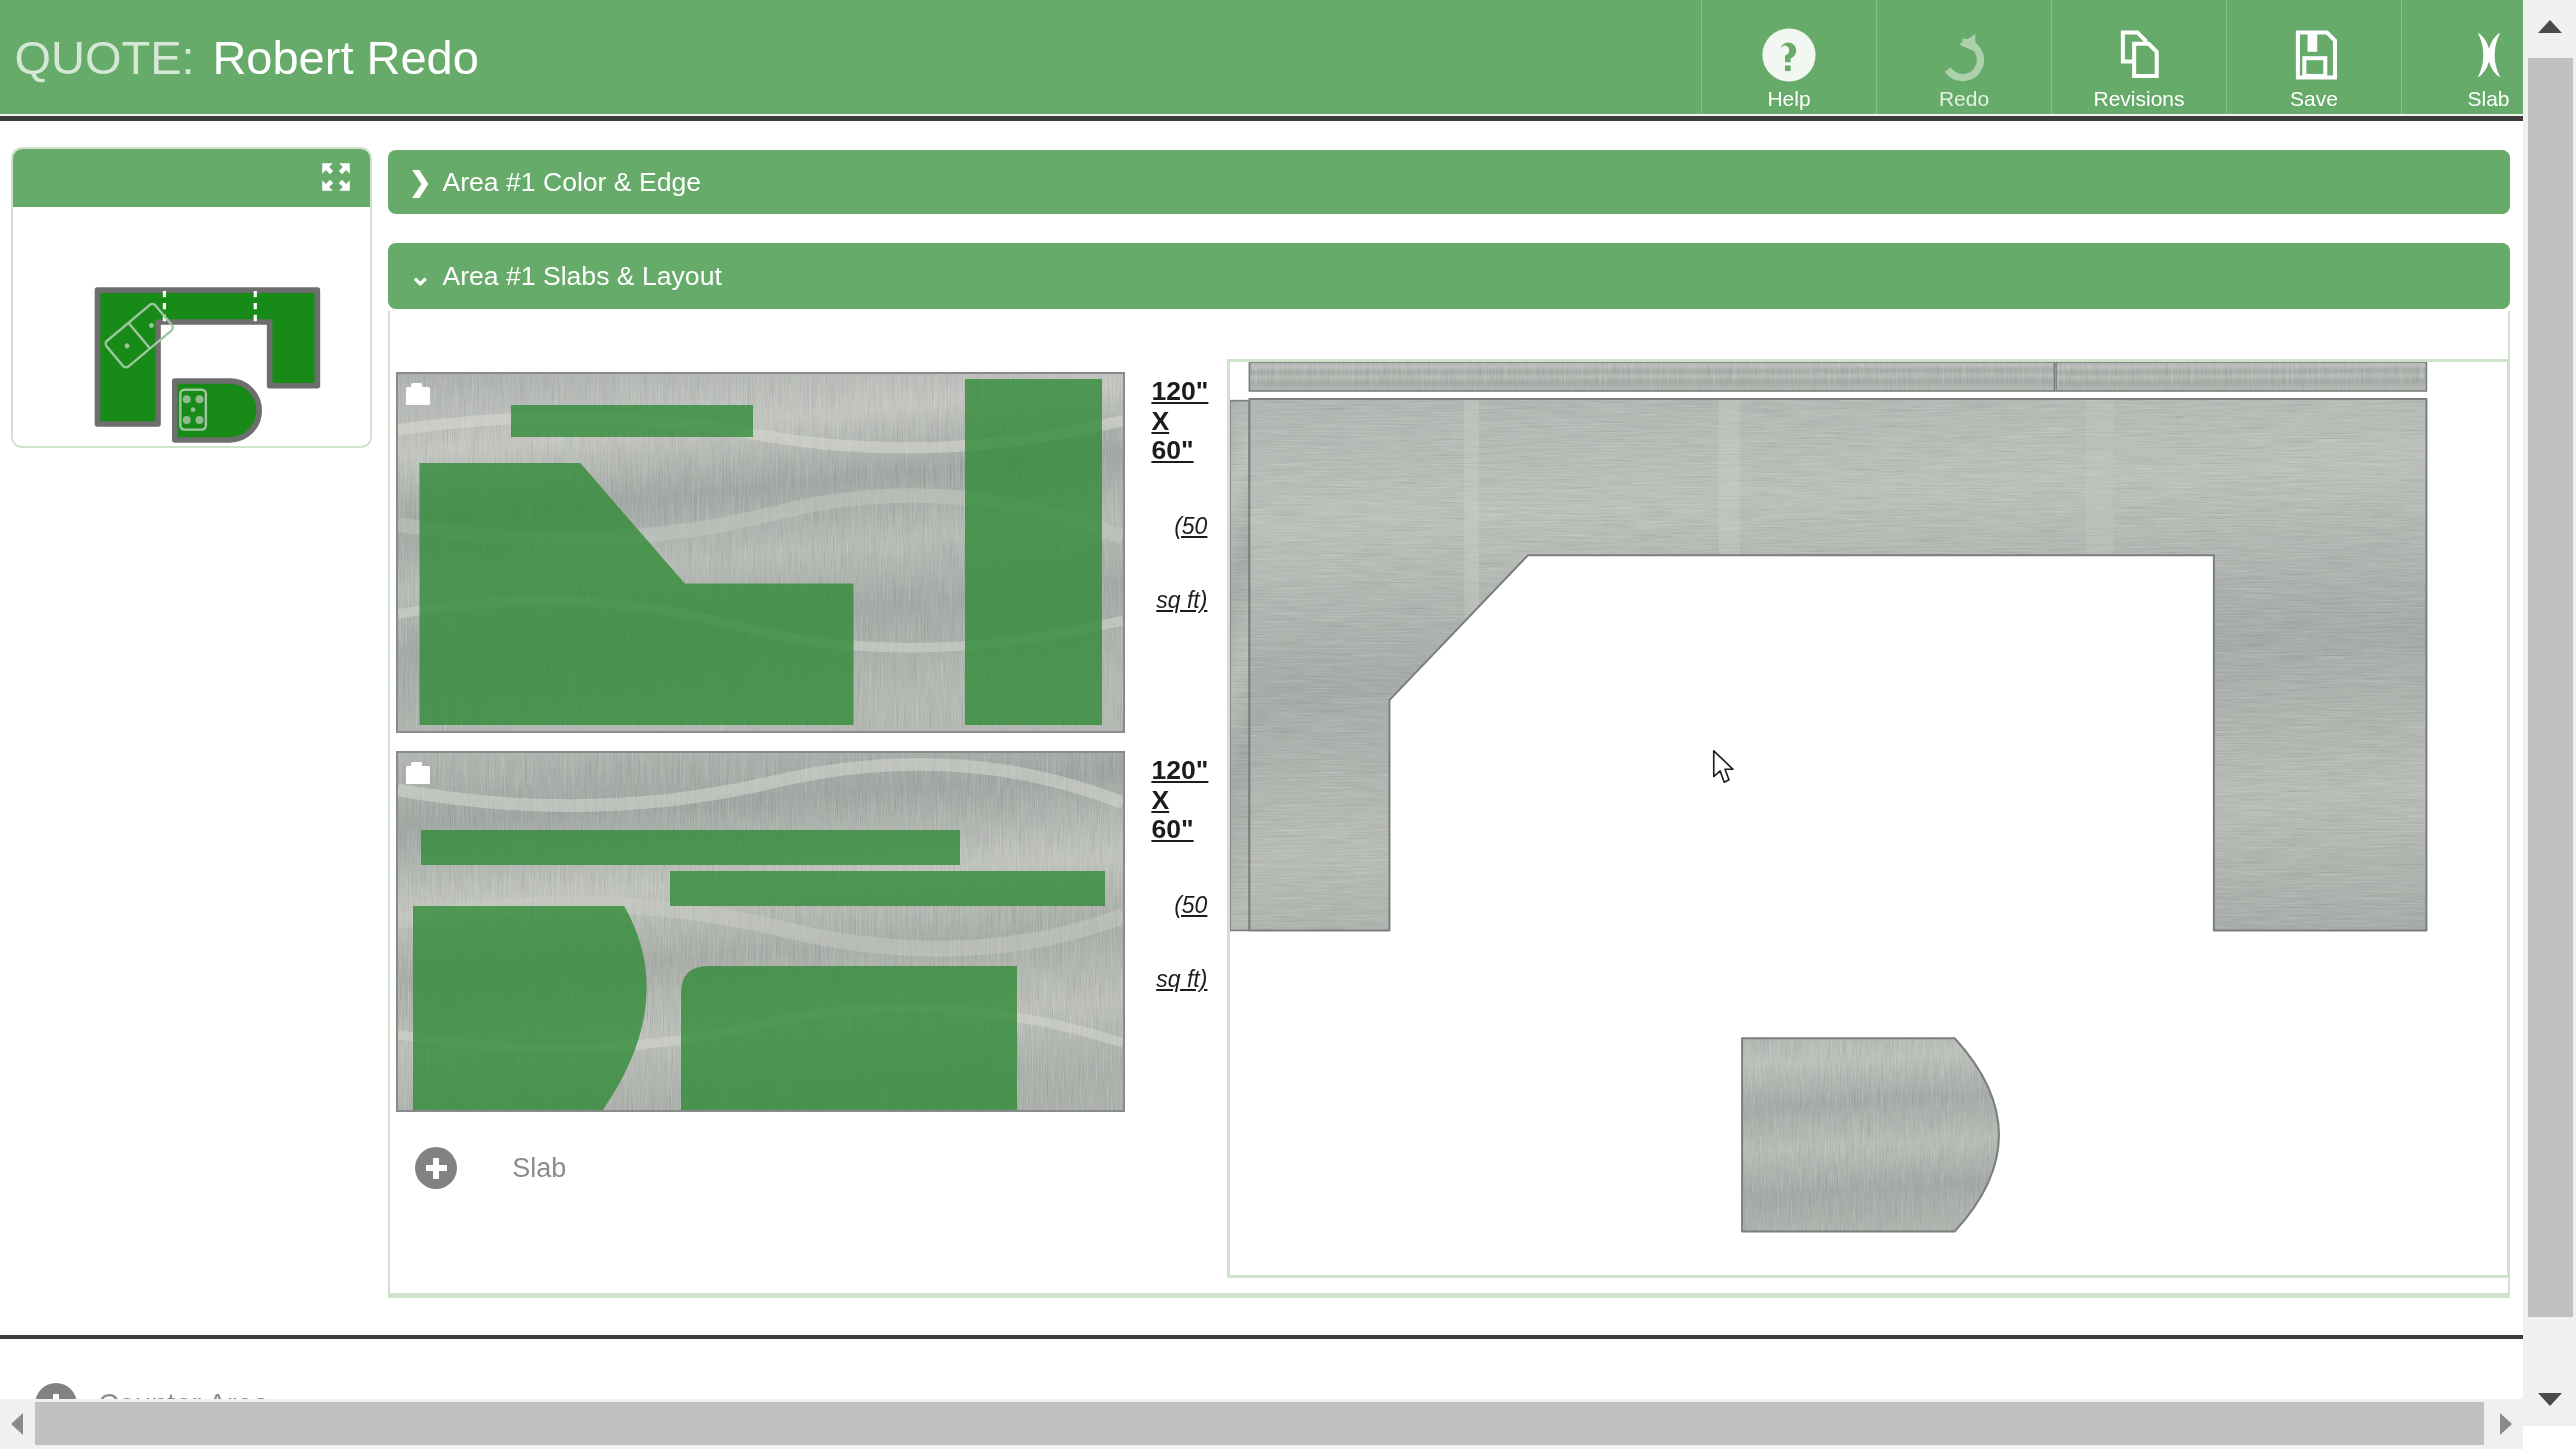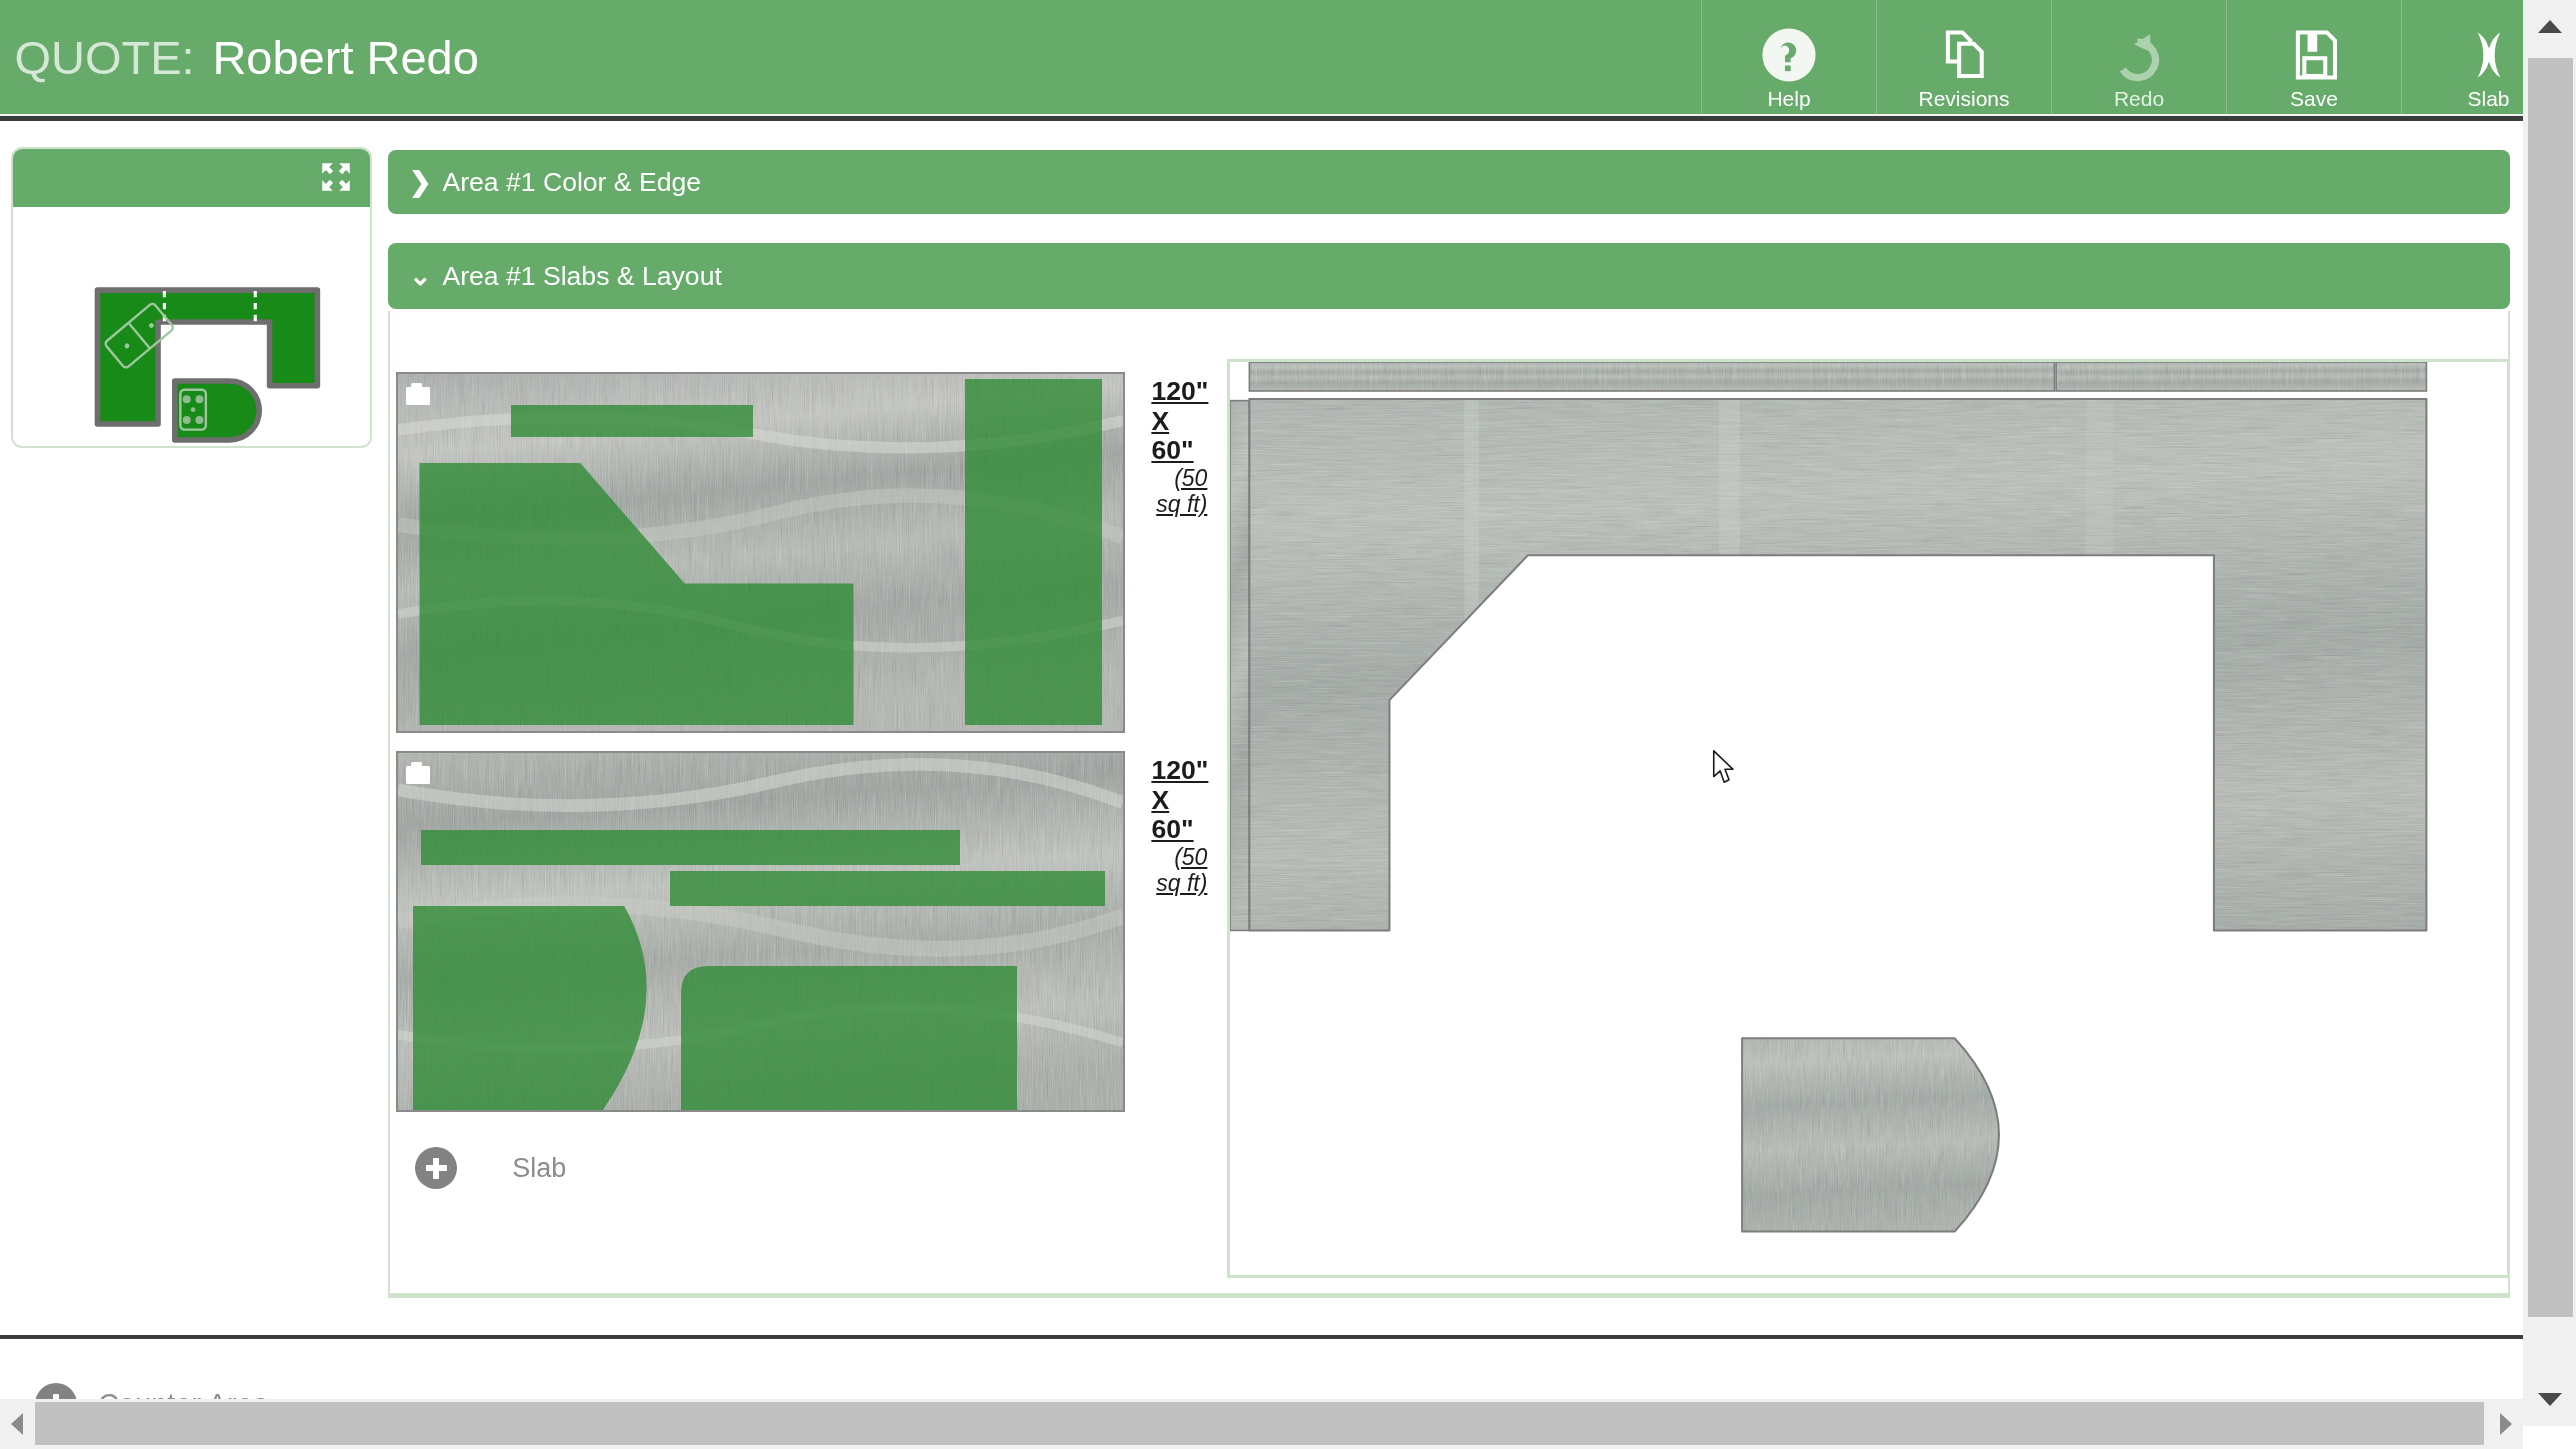--- a/index.html
+++ b/index.html
@@ -147,20 +147,21 @@
   }
   .slab-dims .dim-main {
     font-size: 26.6px; font-weight: bold; color: #1c1c1c;
     text-decoration: underline; line-height: 1.12;
     font-family: "Liberation Sans Narrow", "Liberation Sans", sans-serif;
   }
   .slab-dims .dim-sub {
     font-size: 23px; font-style: italic; color: #1c1c1c;
     text-decoration: underline; line-height: 1.12; text-align: right;
     font-family: "Liberation Sans Narrow", "Liberation Sans", sans-serif;
+    margin-top: 48px;
   }
 
   
   .add-row {
     position: absolute; left: 415px; top: 1147px;
     display: flex; align-items: center; cursor: pointer; gap: 36px;
   }
   .add-circle {
     width: 42px; height: 42px; border-radius: 50%;
     background: #828282; position: relative; flex: 0 0 auto;
@@ -254,38 +255,38 @@
           <svg width="58" height="58" viewBox="0 0 72 72">
             <circle cx="36" cy="36" r="33" fill="#f3f7f2"></circle>
             <path d="M26 26 a10 10 0 1 1 12 14 v5 h-7 v-8 a8 8 0 0 0 5 -9 a5.5 5.5 0 0 0 -10 -1 z" fill="#67ab6a"></path>
             <rect x="31" y="49" width="7" height="7" fill="#67ab6a"></rect>
           </svg>
         </span>
         <span class="tb-label">Help</span>
       </div>
 
 
+      <div class="tb-btn dim">
+        <span class="tb-icon">
+          <svg width="58" height="58" viewBox="0 0 72 72">
+            <path d="M34 20 a22 22 0 1 1 -18 34" stroke="#ffffff" stroke-width="9" fill="none" stroke-linecap="butt"></path>
+            <path d="M50 10 L50 32 L30 23 Z" fill="#ffffff"></path>
+          </svg>
+        </span>
+        <span class="tb-label">Redo</span>
+      </div>
+
       <div class="tb-btn">
         <span class="tb-icon">
           <svg width="58" height="58" viewBox="0 0 72 72">
             <path d="M16 8 h18 l10 10 v26 h-28 z" fill="none" stroke="#ffffff" stroke-width="5"></path>
             <path d="M30 22 h18 l10 10 v30 h-28 z" fill="#67ab6a" stroke="#ffffff" stroke-width="5"></path>
           </svg>
         </span>
         <span class="tb-label">Revisions</span>
-      </div>
-
-      <div class="tb-btn dim">
-        <span class="tb-icon">
-          <svg width="58" height="58" viewBox="0 0 72 72">
-            <path d="M34 20 a22 22 0 1 1 -18 34" stroke="#ffffff" stroke-width="9" fill="none" stroke-linecap="butt"></path>
-            <path d="M50 10 L50 32 L30 23 Z" fill="#ffffff"></path>
-          </svg>
-        </span>
-        <span class="tb-label">Redo</span>
       </div>
 
       <div class="tb-btn">
         <span class="tb-icon">
           <svg width="58" height="58" viewBox="0 0 72 72">
             <path d="M16 8 h36 l10 10 v46 h-46 z" fill="none" stroke="#ffffff" stroke-width="5"></path>
             <rect x="28" y="10" width="12" height="22" fill="#ffffff"></rect>
             <rect x="24" y="40" width="26" height="22" fill="none" stroke="#ffffff" stroke-width="5"></rect>
           </svg>
         </span>

